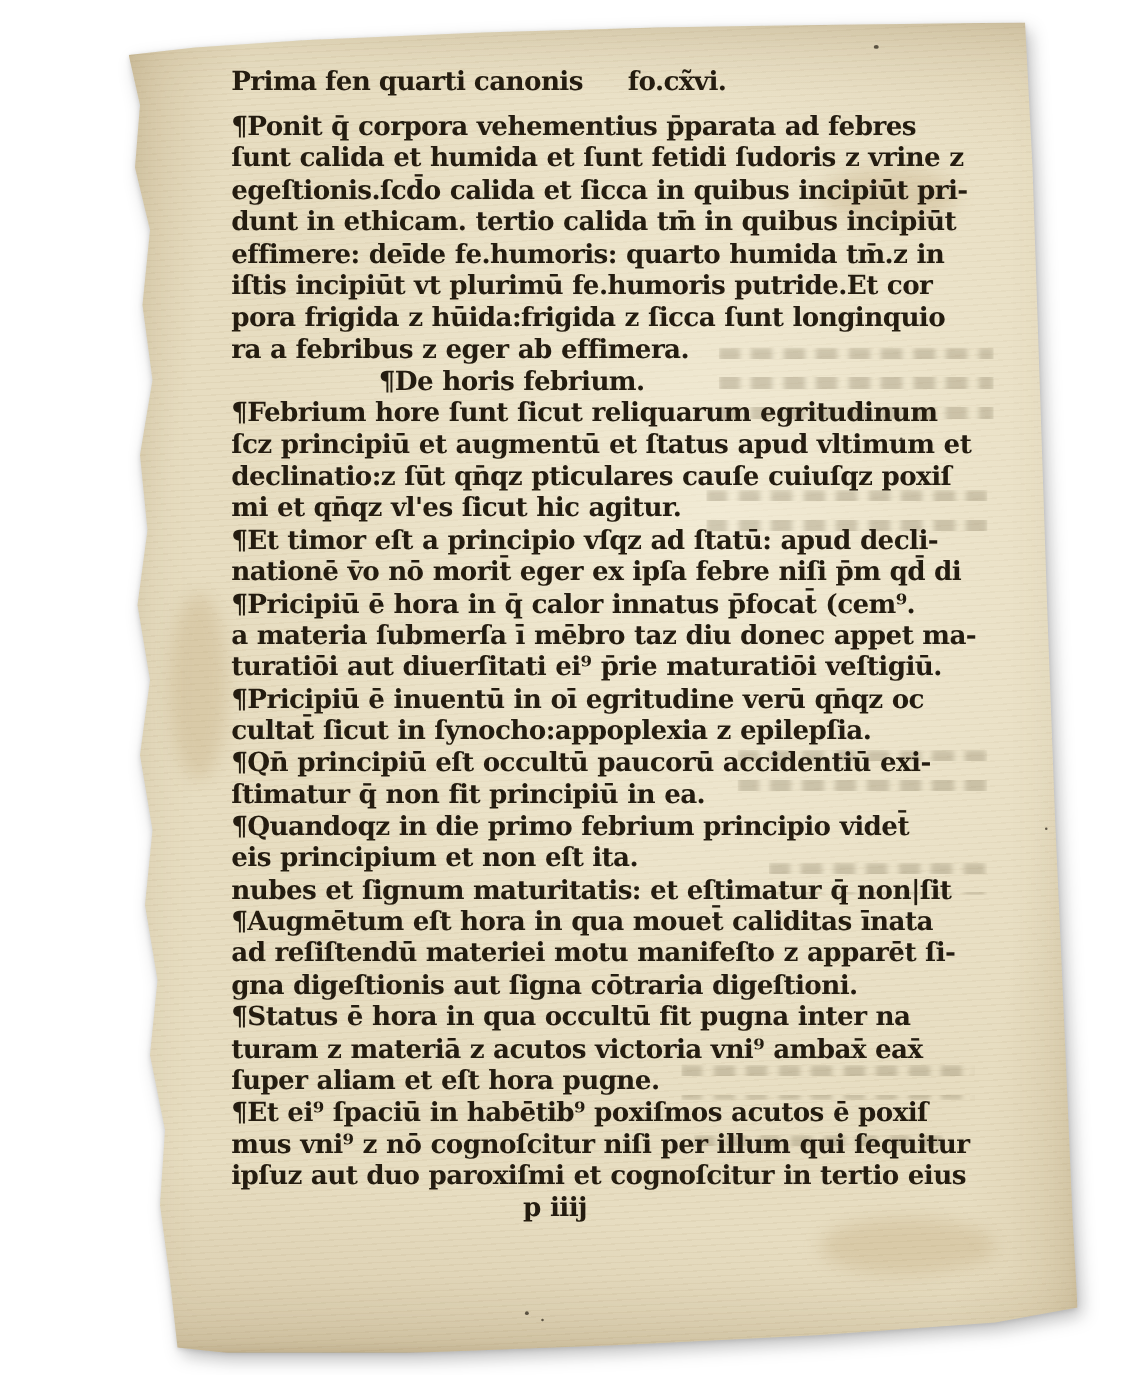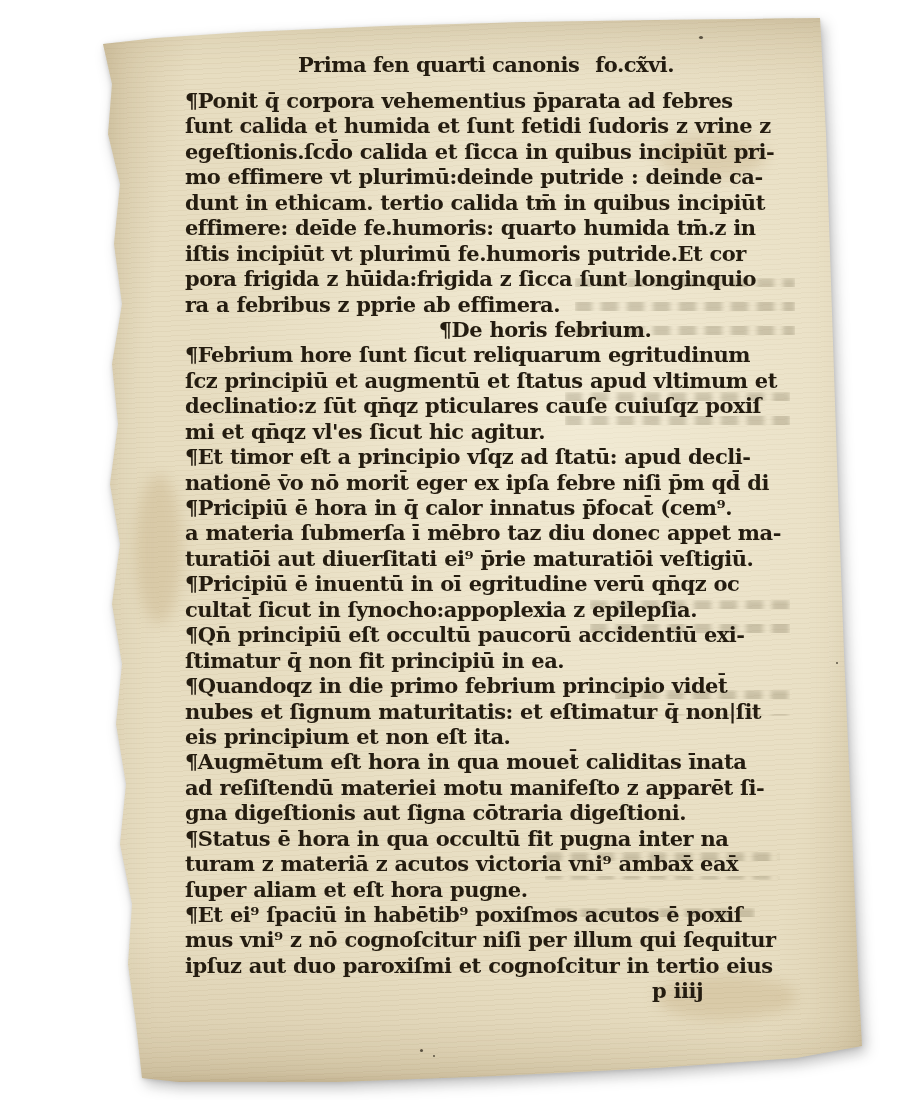--- a/index.html
+++ b/index.html
@@ -31,36 +31,36 @@
       7px 30px, 60px 24px, 150px 18px, 290px 12px, 430px 8px, 560px 6px, 724px 4px,
       730px 120px, 736px 300px, 742px 480px, 748px 640px, 756px 820px, 762px 960px, 766px 1032px,
       700px 1044px, 560px 1054px, 400px 1062px, 240px 1068px, 120px 1072px, 46px 1064px,
       40px 1010px, 32px 950px, 36px 890px, 24px 830px, 30px 770px, 20px 710px, 26px 650px,
       16px 590px, 24px 530px, 14px 470px, 22px 410px, 16px 350px, 26px 290px, 18px 230px,
       24px 170px, 12px 120px, 16px 70px
     );
   }
   .running-header{
     position:absolute;left:89px;top:38px;width:602px;
-    display:flex;justify-content:center;gap:16px;
+    display:flex;gap:36px;
     font-size:21px;font-weight:700;color:var(--ink,#241c10);
     letter-spacing:-0.5px;white-space:nowrap;
   }
   .text-block{
     position:absolute;left:89px;top:74px;width:602px;
     color:var(--ink,#241c10);
   }
   .tl{
     height:25.45px;line-height:25.45px;
     font-size:21px;font-weight:700;
     letter-spacing:-0.5px;word-spacing:0.5px;
     white-space:nowrap;
   }
-  .tl-center{padding-left:118px;text-align:center;}
-  .tl-sig{text-align:right;padding-right:84px;}
+  .tl-center{padding-left:118px;}
+  .tl-sig{text-align:center;padding-right:84px;}
   
   .ghost{
     position:absolute;filter:blur(2px);opacity:.5;pointer-events:none;
     background:repeating-linear-gradient(90deg, rgba(108,98,70,.5) 0 17px, rgba(108,98,70,0) 17px 26px);
     -webkit-mask-image:repeating-linear-gradient(180deg,#000 0 9px,transparent 9px 24px);
     mask-image:repeating-linear-gradient(180deg,#000 0 9px,transparent 9px 24px);
   }
   .gA{left:479px;top:264px;width:220px;height:68px;}
   .gB{left:469px;top:378px;width:225px;height:48px;}
   .gC{left:494px;top:586px;width:200px;height:45px;}
@@ -100,43 +100,42 @@
 
       <div class="running-header">
         <span>Prima fen quarti canonis</span>
         <span>fo.cx̃vi.</span>
       </div>
 
       <div class="text-block">
           <div class="tl">¶Ponit q̄ corpora vehementius p̄parata ad febres</div>
           <div class="tl">ſunt calida et humida et ſunt fetidi ſudoris z vrine z</div>
           <div class="tl">egeſtionis.ſcd̄o calida et ſicca in quibus incipiūt pri-</div>
-          <div class="tl">mo effimere vt plurimū:deinde putride : deinde ca-</div>
           <div class="tl">dunt in ethicam. tertio calida tm̄ in quibus incipiūt</div>
           <div class="tl">effimere: deīde fe.humoris: quarto humida tm̄.z in</div>
           <div class="tl">iſtis incipiūt vt plurimū fe.humoris putride.Et cor</div>
           <div class="tl">pora frigida z hūida:frigida z ſicca ſunt longinquio</div>
-          <div class="tl">ra a febribus z pprie ab effimera.</div>
+          <div class="tl">ra a febribus z eger ab effimera.</div>
           <div class="tl tl-center">¶De horis febrium.</div>
           <div class="tl">¶Febrium hore ſunt ſicut reliquarum egritudinum</div>
           <div class="tl">ſcz principiū et augmentū et ſtatus apud vltimum et</div>
           <div class="tl">declinatio:z ſūt qn̄qz pticulares cauſe cuiuſqz poxiſ</div>
           <div class="tl">mi et qn̄qz vl'es ſicut hic agitur.</div>
           <div class="tl">¶Et timor eſt a principio vſqz ad ſtatū: apud decli-</div>
           <div class="tl">nationē v̄o nō morit̄ eger ex ipſa febre niſi p̄m qd̄ di</div>
           <div class="tl">¶Pricipiū ē hora in q̄ calor innatus p̄focat̄ (cem⁹.</div>
           <div class="tl">a materia ſubmerſa ī mēbro taz diu donec appet ma-</div>
           <div class="tl">turatiōi aut diuerſitati ei⁹ p̄rie maturatiōi veſtigiū.</div>
           <div class="tl">¶Pricipiū ē inuentū in oī egritudine verū qn̄qz oc</div>
           <div class="tl">cultat̄ ſicut in ſynocho:appoplexia z epilepſia.</div>
           <div class="tl">¶Qn̄ principiū eſt occultū paucorū accidentiū exi-</div>
           <div class="tl">ſtimatur q̄ non fit principiū in ea.</div>
           <div class="tl">¶Quandoqz in die primo febrium principio videt̄</div>
+          <div class="tl">eis principium et non eſt ita.</div>
           <div class="tl">nubes et ſignum maturitatis: et eſtimatur q̄ non|ſit</div>
-          <div class="tl">eis principium et non eſt ita.</div>
           <div class="tl">¶Augmētum eſt hora in qua mouet̄ caliditas īnata</div>
           <div class="tl">ad reſiſtendū materiei motu manifeſto z apparēt ſi-</div>
           <div class="tl">gna digeſtionis aut ſigna cōtraria digeſtioni.</div>
           <div class="tl">¶Status ē hora in qua occultū fit pugna inter na</div>
           <div class="tl">turam z materiā z acutos victoria vni⁹ ambax̄ eax̄</div>
           <div class="tl">ſuper aliam et eſt hora pugne.</div>
           <div class="tl">¶Et ei⁹ ſpaciū in habētib⁹ poxiſmos acutos ē poxiſ</div>
           <div class="tl">mus vni⁹ z nō cognoſcitur niſi per illum qui ſequitur</div>
           <div class="tl">ipſuz aut duo paroxiſmi et cognoſcitur in tertio eius</div>
           <div class="tl tl-sig">p iiij</div>

